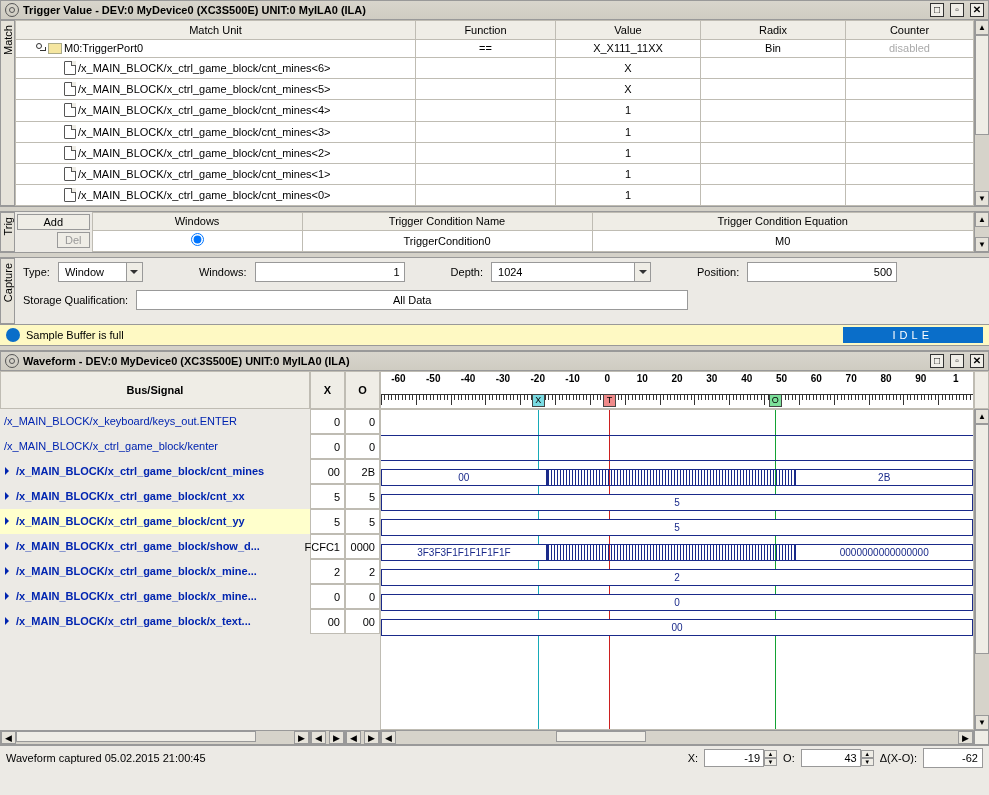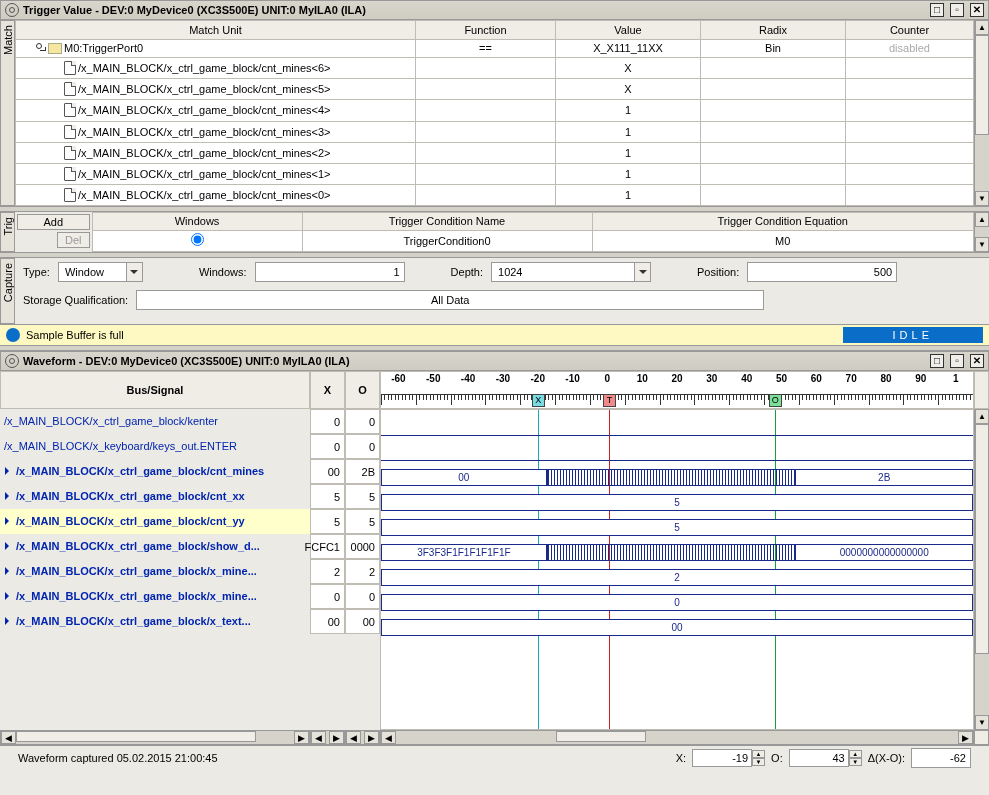--- a/index.html
+++ b/index.html
@@ -79,21 +79,21 @@
 .cursor-tag { position:absolute; top:-16px; width:13px; height:13px; border:1px solid #444; font-size:9px; text-align:center; line-height:11px; color:#000; }
 .cursor-tag.x { background:#7adbe2; left:-6px; }
 .cursor-tag.t { background:#ef8a8a; left:-6px; }
 .cursor-tag.o { background:#7ce09a; left:-6px; }
 
 .hscroll { height:15px; border:1px solid #999; background:#efede6; display:flex; align-items:center; }
 .hscroll .arrow { width:15px; height:13px; border:1px solid #999; background:#e6e3da; display:flex; align-items:center; justify-content:center; cursor:pointer; font-size:9px;}
 .hscroll .track { flex:1; background:#d6d3ca; height:13px; position:relative; }
 .hscroll .thumb { position:absolute; height:11px; top:0; background:#efede6; border:1px solid #999; }
 
-.footer { display:flex; align-items:center; gap:6px; padding:2px 18px; border-top:1px solid #999; }
+.footer { display:flex; align-items:center; gap:6px; padding:2px 6px; border-top:1px solid #999; }
 .spin { display:flex; align-items:center; }
 .spin input { width:60px; text-align:right; border:1px solid #999; height:18px; padding-right:3px; }
 .spin .arrows { display:flex; flex-direction:column; }
 .spin .arrows div { width:13px; height:8px; border:1px solid #999; background:#efede6; font-size:6px; text-align:center; line-height:6px; cursor:pointer;}
 
 .scrollbar-v { width:15px; border-left:1px solid #999; background:#efede6; display:flex; flex-direction:column; }
 .scrollbar-v .arrow { height:15px; border:1px solid #999; background:#e6e3da; display:flex; align-items:center; justify-content:center; cursor:pointer; font-size:8px; }
 .scrollbar-v .vtrack { flex:1; background:#d6d3ca; position:relative; }
 .scrollbar-v .vthumb { position:absolute; left:0; right:0; top:0; height:40px; background:#efede6; border:1px solid #999; }
 
@@ -300,21 +300,21 @@
       <div class="dropdown" style="width:160px;">
           <span class="dd-text">1024</span>
           <span class="dd-btn"></span>
         </div>
       <span style="width:30px;"></span>
       <span>Position:</span>
       <input class="input" style="width: 150px; text-align: right;" value="500">
     </div>
     <div class="row-flex">
       <span>Storage Qualification:</span>
-      <div class="input" style="width:628px; display:flex; align-items:center; justify-content:center;">
+      <div class="input" style="width:552px; display:flex; align-items:center; justify-content:center;">
           <span>All Data</span>
         </div>
     </div>
   </div>
 </div>
 
 <div class="statusbar">
   <span class="led-blue"></span>
   <span>Sample Buffer is full</span>
   <span class="idle-badge">IDLE</span>
@@ -528,24 +528,24 @@
         <div class="tick" style="left: 99.4118%;"></div>
       </div>
     <div style="position:absolute; bottom:-2px;" id="cursor-tags"></div>
   </div>
   <div style="width:15px; border:1px solid #bfbcb3; background:#efede6;"></div>
 </div>
 
 <div class="wave-rows" style="height:321px;">
   <div class="sigcol" id="sigcol">
       <div class="sig-row">
+        <span style="font-weight: normal;">/x_MAIN_BLOCK/x_keyboard/keys_out.ENTER</span>
+      </div>
+      <div class="sig-row">
         <span style="font-weight: normal;">/x_MAIN_BLOCK/x_ctrl_game_block/kenter</span>
-      </div>
-      <div class="sig-row">
-        <span style="font-weight: normal;">/x_MAIN_BLOCK/x_keyboard/keys_out.ENTER</span>
       </div>
       <div class="sig-row">
         <span class="expand-icon"></span>
         <span style="font-weight: bold;">/x_MAIN_BLOCK/x_ctrl_game_block/cnt_mines</span>
       </div>
       <div class="sig-row">
         <span class="expand-icon"></span>
         <span style="font-weight: bold;">/x_MAIN_BLOCK/x_ctrl_game_block/cnt_xx</span>
       </div>
       <div class="sig-row hl">

